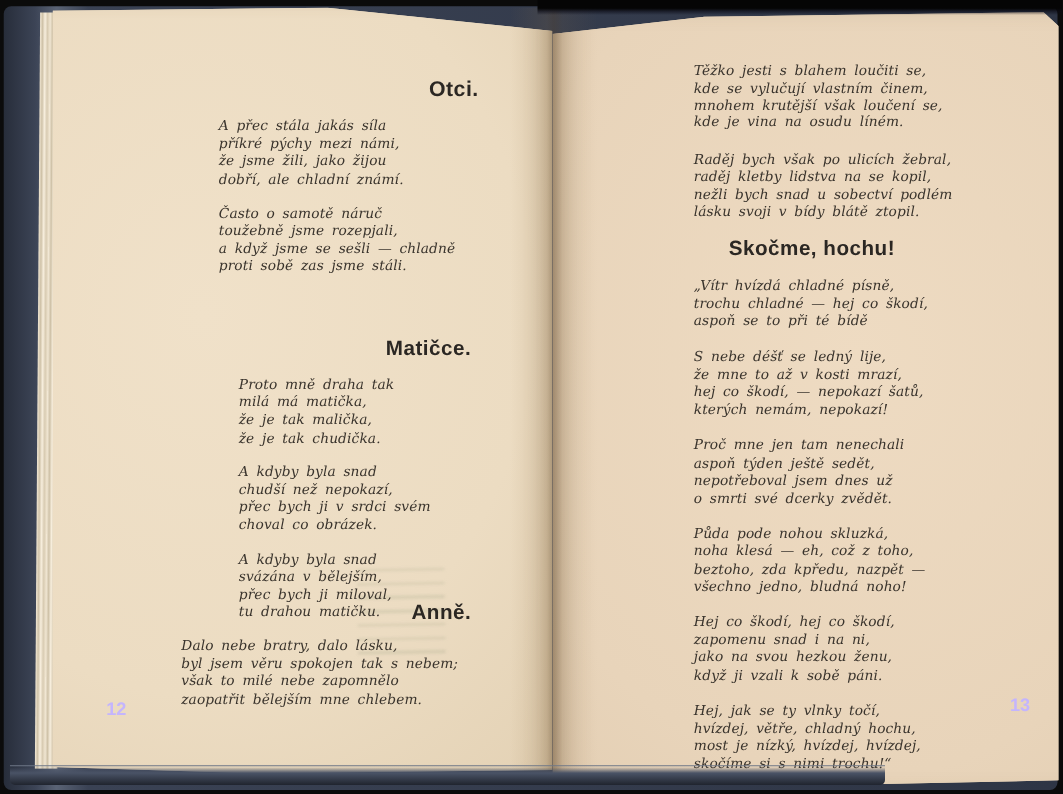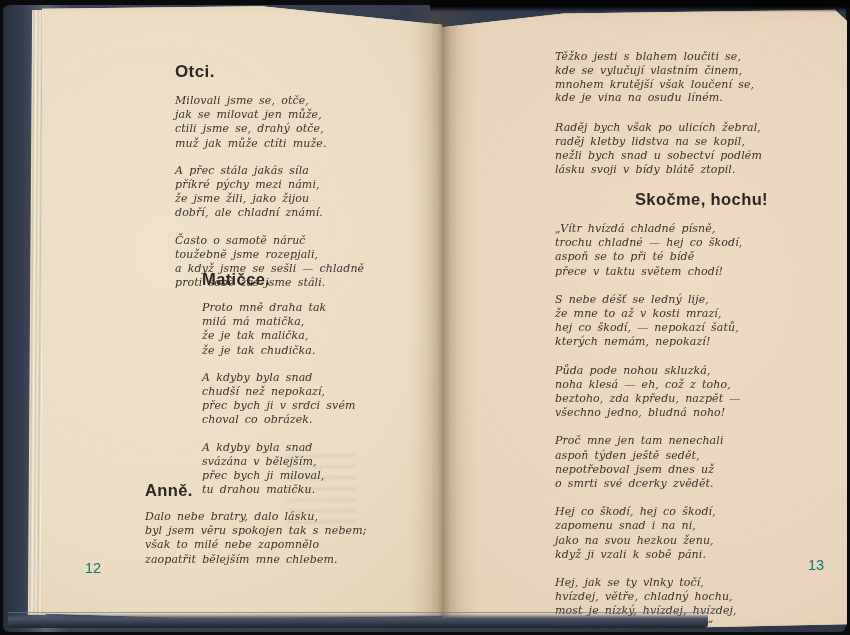--- a/index.html
+++ b/index.html
@@ -69,55 +69,55 @@
   }
   
   .poem{position:absolute;}
   .poem h2{
     margin:0;
     font-family:"Liberation Sans", sans-serif;
     font-weight:bold;
     font-size:16.5px;
     letter-spacing:.4px;
     color:#2b2723;
-    text-align:left;
+    text-align:right;
   }
   .poem .stanza{
     margin:0 0 13px 0;
     font-style:italic;
     font-size:11px;
     line-height:14.2px;
     word-spacing:2.5px;
     letter-spacing:.1px;
     color:#39332c;
     white-space:nowrap;
   }
   .poem .stanzas{margin-top:12px;}
   .poem.no-title .stanzas{margin-top:0;}
 
   #poem-otci{left:175px;top:62px;width:230px;}
   #poem-otci h2{margin-right:22px;font-size:17px;}
-  #poem-maticce{left:202px;top:270px;width:200px;}
+  #poem-maticce{left:191px;top:270px;width:200px;}
   #poem-maticce h2{margin-right:14px;}
   #poem-anne{left:145px;top:481px;width:262px;}
   #poem-anne h2{margin-right:30px;}
   #poem-anne .stanzas{margin-top:10px;}
 
   #poem-cont{left:555px;top:50px;width:265px;}
   #poem-skocme{left:555px;top:190px;width:265px;}
-  #poem-skocme h2{text-align:center;margin-left:28px;}
+  #poem-skocme h2{text-align:left;margin-left:28px;}
   #poem-skocme .stanzas{margin-top:13px;}
   #poem-skocme .stanza{margin-bottom:14px;}
   #poem-cont .stanza{margin-bottom:16px;line-height:13.8px;}
 
   
   .pageno{
     position:absolute;
     font-family:"Liberation Sans", sans-serif;
-    font-weight:normal;font-size:14.5px;color:#0f766e;
+    font-weight:bold;font-size:14.5px;color:#c4b5fd;
   }
   #pageno-left{left:85px;top:560px;}
   #pageno-right{left:808px;top:557px;}
 
   
   .top-shade{
     position:absolute;left:430px;top:0;width:420px;height:12px;
     background:linear-gradient(180deg,#050505 55%,rgba(10,10,20,.6) 75%,rgba(0,0,0,0) 100%);
     pointer-events:none;
   }
@@ -130,21 +130,20 @@
 
 <div class="page page-left"></div>
 <div class="page page-right"></div>
 <div class="gutter"></div>
 <div class="top-shade"></div>
 <div class="show-through"></div>
 
 <div class="poem" id="poem-otci">
   <h2>Otci.</h2>
   <div class="stanzas">
-      <p class="stanza"><span>Milovali jsme se, otče,</span><br><span>jak se milovat jen může,</span><br><span>ctili jsme se, drahý otče,</span><br><span>muž jak může ctíti muže.</span></p>
       <p class="stanza"><span>A přec stála jakás síla</span><br><span>příkré pýchy mezi námi,</span><br><span>že jsme žili, jako žijou</span><br><span>dobří, ale chladní známí.</span></p>
       <p class="stanza"><span>Často o samotě náruč</span><br><span>toužebně jsme rozepjali,</span><br><span>a když jsme se sešli — chladně</span><br><span>proti sobě zas jsme stáli.</span></p>
     </div>
 </div>
 
 <div class="poem" id="poem-maticce">
   <h2>Matičce.</h2>
   <div class="stanzas">
       <p class="stanza"><span>Proto mně draha tak</span><br><span>milá má matička,</span><br><span>že je tak malička,</span><br><span>že je tak chudička.</span></p>
       <p class="stanza"><span>A kdyby byla snad</span><br><span>chudší než nepokazí,</span><br><span>přec bych ji v srdci svém</span><br><span>choval co obrázek.</span></p>
@@ -162,24 +161,24 @@
 <div class="poem no-title" id="poem-cont">
   <div class="stanzas">
       <p class="stanza"><span>Těžko jesti s blahem loučiti se,</span><br><span>kde se vylučují vlastním činem,</span><br><span>mnohem krutější však loučení se,</span><br><span>kde je vina na osudu líném.</span></p>
       <p class="stanza"><span>Raděj bych však po ulicích žebral,</span><br><span>raděj kletby lidstva na se kopil,</span><br><span>nežli bych snad u sobectví podlém</span><br><span>lásku svoji v bídy blátě ztopil.</span></p>
     </div>
 </div>
 
 <div class="poem" id="poem-skocme">
   <h2>Skočme, hochu!</h2>
   <div class="stanzas">
-      <p class="stanza"><span>„Vítr hvízdá chladné písně,</span><br><span>trochu chladné — hej co škodí,</span><br><span>aspoň se to při té bídě</span><br><span>přece v taktu světem chodí!</span></p>
+      <p class="stanza"><span>„Vítr hvízdá chladné písně,</span><br><span>trochu chladné — hej co škodí,</span><br><span>aspoň se to při té bídě</span><br></p>
       <p class="stanza"><span>S nebe déšť se ledný lije,</span><br><span>že mne to až v kosti mrazí,</span><br><span>hej co škodí, — nepokazí šatů,</span><br><span>kterých nemám, nepokazí!</span></p>
+      <p class="stanza"><span>Proč mne jen tam nenechali</span><br><span>aspoň týden ještě sedět,</span><br><span>nepotřeboval jsem dnes už</span><br><span>o smrti své dcerky zvědět.</span></p>
       <p class="stanza"><span>Půda pode nohou skluzká,</span><br><span>noha klesá — eh, což z toho,</span><br><span>beztoho, zda kpředu, nazpět —</span><br><span>všechno jedno, bludná noho!</span></p>
-      <p class="stanza"><span>Proč mne jen tam nenechali</span><br><span>aspoň týden ještě sedět,</span><br><span>nepotřeboval jsem dnes už</span><br><span>o smrti své dcerky zvědět.</span></p>
       <p class="stanza"><span>Hej co škodí, hej co škodí,</span><br><span>zapomenu snad i na ni,</span><br><span>jako na svou hezkou ženu,</span><br><span>když ji vzali k sobě páni.</span></p>
       <p class="stanza"><span>Hej, jak se ty vlnky točí,</span><br><span>hvízdej, větře, chladný hochu,</span><br><span>most je nízký, hvízdej, hvízdej,</span><br><span>skočíme si s nimi trochu!“</span></p>
     </div>
 </div>
 
 <div class="pageno" id="pageno-left">12</div>
 <div class="pageno" id="pageno-right">13</div>
 
 <div class="cover-bottom"></div>
 

